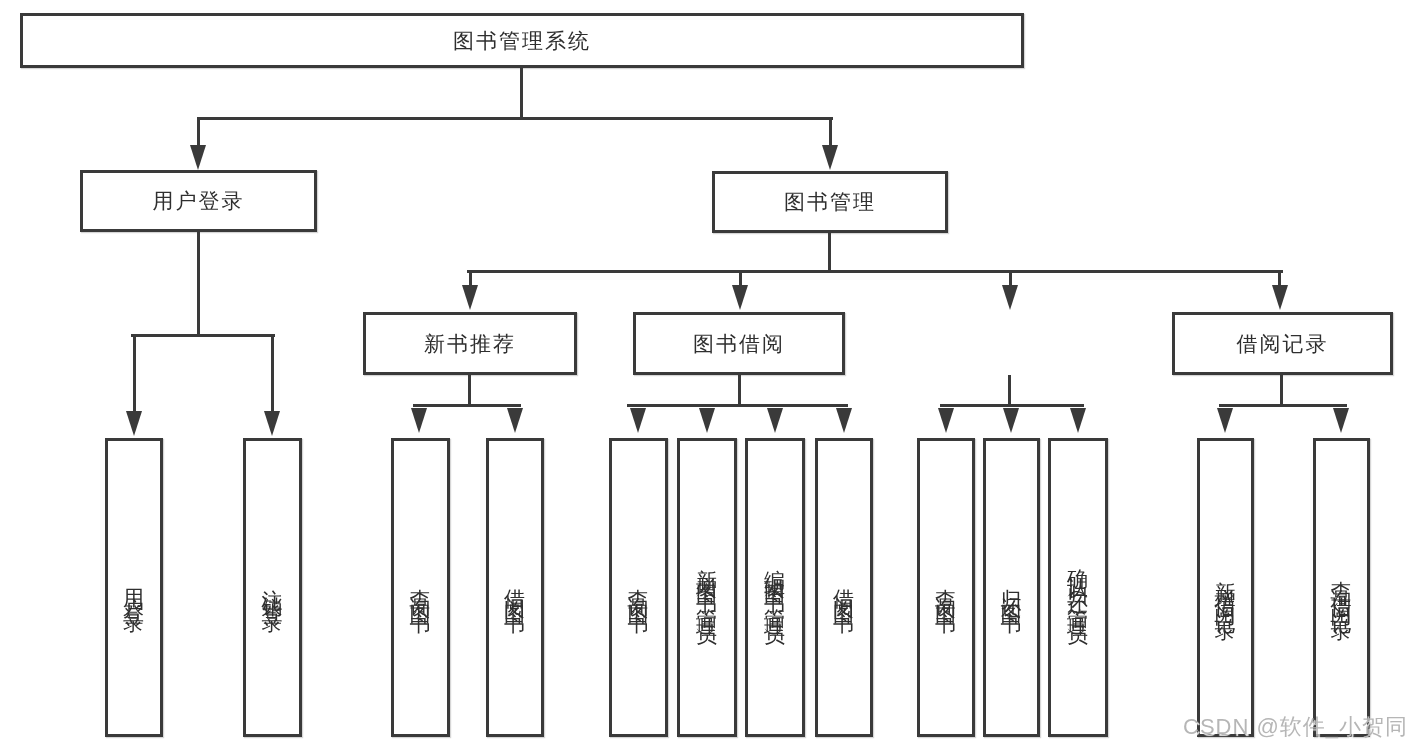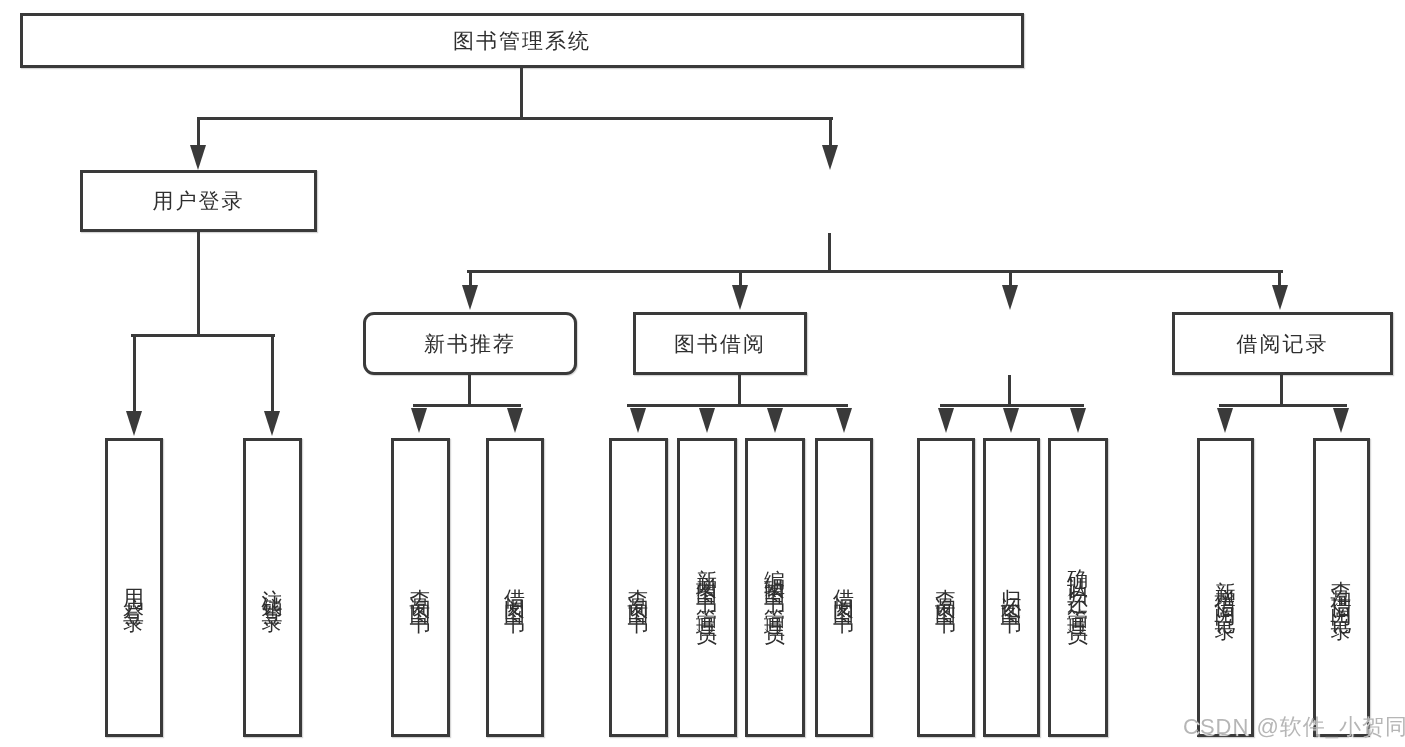--- a/index.html
+++ b/index.html
@@ -83,22 +83,22 @@
   .s-b1{left:469px;top:271px;width:3px;height:17px;}
   .s-b2{left:739px;top:271px;width:3px;height:17px;}
   .s-b3{left:1009px;top:271px;width:3px;height:17px;}
   .s-b4{left:1278px;top:271px;width:3px;height:17px;}
   .a-b1{left:462px;top:285px;}
   .a-b2{left:732px;top:285px;}
   .a-b3{left:1002px;top:285px;}
   .a-b4{left:1272px;top:285px;}
 
   
-  .n-l3-1{left:363px;top:312px;width:214px;height:63px;border-radius:11px;}
-  .n-l3-2{left:633px;top:312px;width:174px;height:63px;}
+  .n-l3-1{left:363px;top:312px;width:214px;height:63px;}
+  .n-l3-2{left:633px;top:312px;width:212px;height:63px;}
   .n-l3-3{left:903px;top:312px;width:214px;height:63px;}
   .n-l3-4{left:1172px;top:312px;width:221px;height:63px;}
 
   
   .t-c1-v{left:468px;top:375px;width:3px;height:30px;}
   .t-c2-v{left:738px;top:375px;width:3px;height:30px;}
   .t-c3-v{left:1008px;top:375px;width:3px;height:30px;}
   .t-c4-v{left:1280px;top:375px;width:3px;height:30px;}
   .t-c1-h{left:413px;top:404px;width:108px;height:3px;}
   .t-c2-h{left:627px;top:404px;width:221px;height:3px;}
@@ -135,20 +135,21 @@
   <div class="box hbox n-root">图书管理系统</div>
 
   <div class="line t-trunk"></div>
   <div class="line t-h1"></div>
   <div class="line s-l2a"></div>
   <div class="line s-l2b"></div>
   <div class="ah a-l2a"></div>
   <div class="ah a-l2b"></div>
 
   <div class="box hbox n-userlogin">用户登录</div>
+  <div class="box hbox n-bookmgmt">图书管理</div>
 
   <div class="line t-u-v"></div>
   <div class="line t-u-h"></div>
   <div class="line s-u1"></div>
   <div class="line s-u2"></div>
   <div class="ah a-u1"></div>
   <div class="ah a-u2"></div>
 
   <div class="line t-b-v"></div>
   <div class="line t-b-h"></div>

